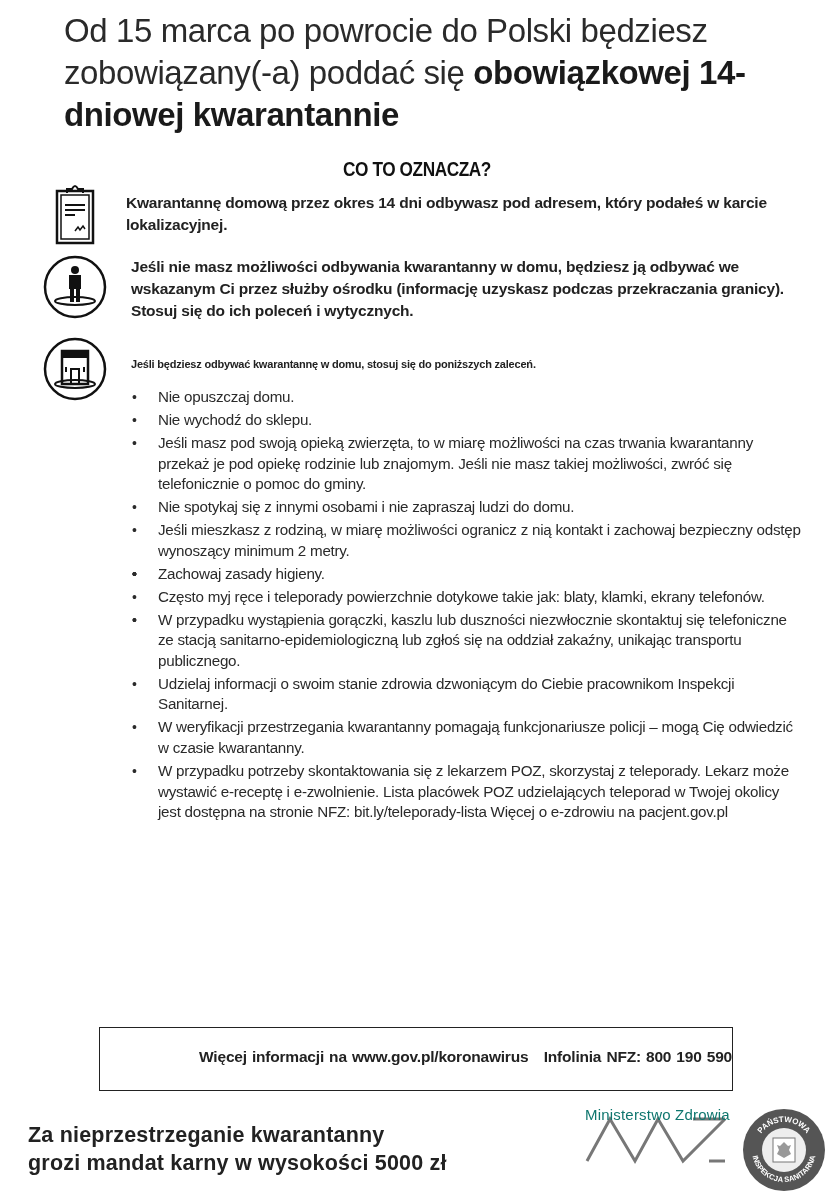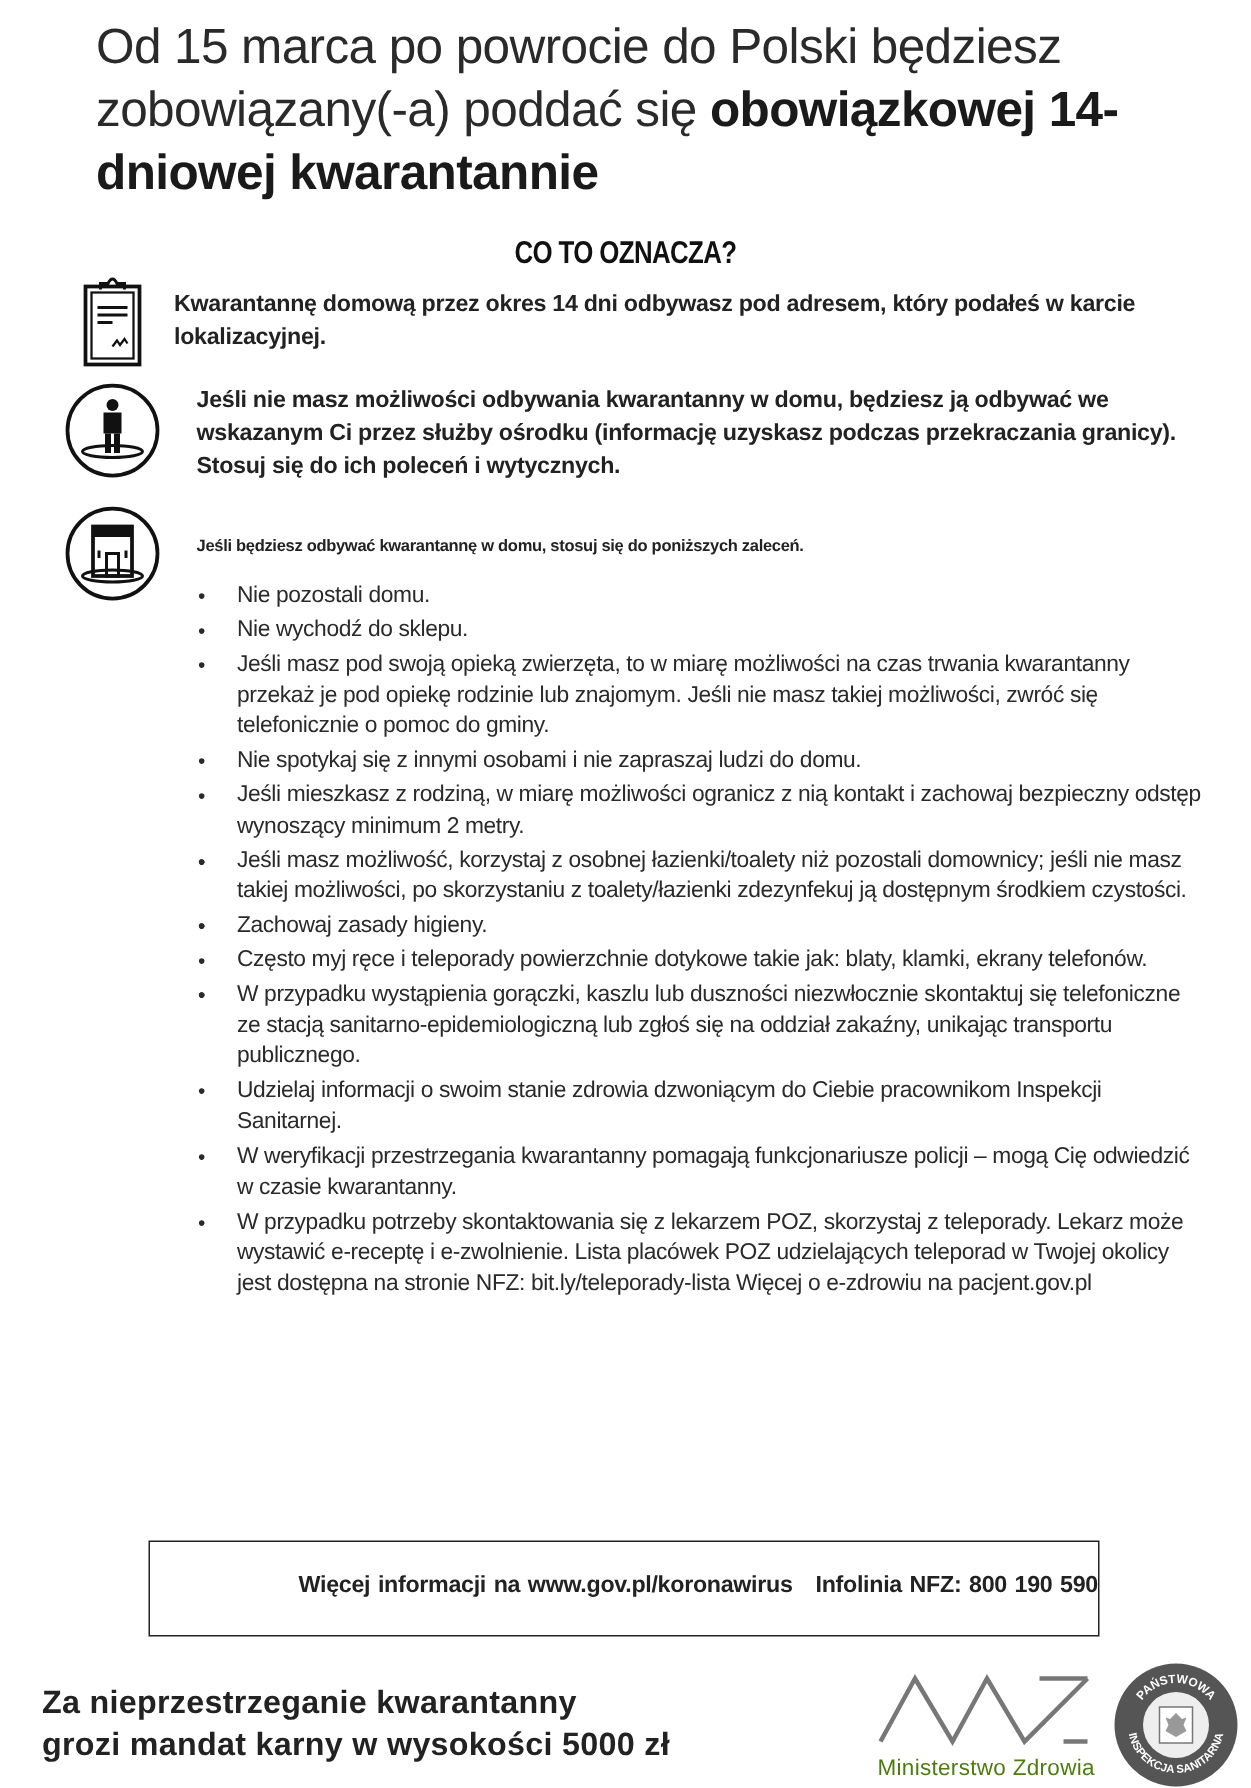--- a/index.html
+++ b/index.html
@@ -4,32 +4,32 @@
 <style>
   html, body { margin:0; padding:0; background:#ffffff; }
   body { width:834px; height:1192px; position:relative; overflow:hidden; color:#1b1b1b;
          font-family:"Liberation Sans", "DejaVu Sans", sans-serif; }
   .title { position:absolute; left:28px; top:10px; width:780px; font-size:33px; line-height:42px;
            font-weight:300; color:#2a2a2a; letter-spacing:-0.4px;margin-left:36px; }
   .title b { font-weight:700; color:#1a1a1a; }
   .subhead { position:absolute; left:0; width:834px; top:157px; text-align:center; font-size:21px;
              font-weight:700; letter-spacing:-0.5px; transform:scaleX(0.82); transform-origin:center; color:#111; }
   .icon { position:absolute; }
-  .p1 { position:absolute; left:116px; top:192px; width:670px; font-size:15.5px; line-height:22px; font-weight:700; color:#222; letter-spacing:-0.2px; }
+  .p1 { position:absolute; left:126px; top:192px; width:670px; font-size:15.5px; line-height:22px; font-weight:700; color:#222; letter-spacing:-0.2px; }
   .p2 { position:absolute; left:131px; top:256px; width:690px; font-size:15.5px; line-height:22px; font-weight:700; color:#222; letter-spacing:-0.2px; }
   .p3 { position:absolute; left:131px; top:353px; width:690px; font-size:11px; line-height:22px; font-weight:700; color:#222; letter-spacing:-0.2px; }
   ul.list { position:absolute; left:131px; top:387px; width:672px; margin:0; padding:0; list-style:none; }
   ul.list li { position:relative; padding-left:27px; font-size:15.2px; line-height:20.6px; color:#2a2a2a;
                margin-bottom:2.4px; letter-spacing:-0.25px; font-weight:400; }
   ul.list li .dot { position:absolute; left:1px; top:0; font-size:14px; }
   .infobox { position:absolute; left:99px; top:1027px; width:632px; height:62px; border:1.5px solid #222; }
   .infobox span { position:absolute; left:0; right:0; top:20px; text-align:right; font-size:15.5px; font-weight:700; color:#222; letter-spacing:-0.2px; word-spacing:1px; }
   .warn { position:absolute; left:28px; top:1121px; width:540px; font-size:21.5px; line-height:28px; font-weight:700; color:#222; letter-spacing:0.2px; }
   .mz-logo { position:absolute; left:585px; top:1113px; }
-  .mz-text { position:absolute; left:585px; top:1170px; font-size:15px; color:#4d7c0f; letter-spacing:0.2px; font-weight:300; }
+  .mz-text { position:absolute; left:585px; top:1106px; font-size:15px; color:#0f766e; letter-spacing:0.2px; font-weight:300; }
   .psi { position:absolute; left:742px; top:1108px; }
 </style>
 </head>
 <body>
 
 <div class="title">
   <span>Od 15 marca po powrocie do Polski będziesz zobowiązany(-a) poddać się </span><b>obowiązkowej 14-dniowej kwarantannie</b>
 </div>
 
 <div class="subhead">CO TO OZNACZA?</div>
@@ -61,27 +61,27 @@
   <rect x="29" y="33" width="8" height="15" fill="none" stroke="#111" stroke-width="2"></rect>
   <line x1="24" y1="31" x2="24" y2="36" stroke="#111" stroke-width="2"></line>
   <line x1="42" y1="31" x2="42" y2="36" stroke="#111" stroke-width="2"></line>
 </svg>
 
 <div class="p1">Kwarantannę domową przez okres 14 dni odbywasz pod adresem, który podałeś w karcie lokalizacyjnej.</div>
 <div class="p2">Jeśli nie masz możliwości odbywania kwarantanny w domu, będziesz ją odbywać we wskazanym Ci przez służby ośrodku (informację uzyskasz podczas przekraczania granicy). Stosuj się do ich poleceń i wytycznych.</div>
 <div class="p3">Jeśli będziesz odbywać kwarantannę w domu, stosuj się do poniższych zaleceń.</div>
 
 <ul class="list">
-  <li><span class="dot">•</span><span>Nie pozostali domu.</span></li>
+  <li><span class="dot">•</span><span>Nie opuszczaj domu.</span></li>
   <li><span class="dot">•</span><span>Nie wychodź do sklepu.</span></li>
   <li><span class="dot">•</span><span>Jeśli masz pod swoją opieką zwierzęta, to w miarę możliwości na czas trwania kwarantanny przekaż je pod opiekę rodzinie lub znajomym. Jeśli nie masz takiej możliwości, zwróć się telefonicznie o pomoc do gminy.</span></li>
   <li><span class="dot">•</span><span>Nie spotykaj się z innymi osobami i nie zapraszaj ludzi do domu.</span></li>
   <li><span class="dot">•</span><span>Jeśli mieszkasz z rodziną, w miarę możliwości ogranicz z nią kontakt i zachowaj bezpieczny odstęp wynoszący minimum 2 metry.</span></li>
   <li><span class="dot">•</span></li>
-  <li><span class="dot">•</span><span>Jeśli masz możliwość, korzystaj z osobnej łazienki/toalety niż pozostali domownicy; jeśli nie masz takiej możliwości, po skorzystaniu z toalety/łazienki zdezynfekuj ją dostępnym środkiem czystości.</span></li>
+  <li><span class="dot">•</span></li>
   <li><span class="dot">•</span></li>
   <li><span class="dot">•</span><span>Zachowaj zasady higieny.</span></li>
   <li><span class="dot">•</span><span>Często myj ręce i teleporady powierzchnie dotykowe takie jak: blaty, klamki, ekrany telefonów.</span></li>
   <li><span class="dot">•</span></li>
   <li><span class="dot">•</span><span>W przypadku wystąpienia gorączki, kaszlu lub duszności niezwłocznie skontaktuj się telefoniczne ze stacją sanitarno-epidemiologiczną lub zgłoś się na oddział zakaźny, unikając transportu publicznego.</span></li>
   <li><span class="dot">•</span><span>Udzielaj informacji o swoim stanie zdrowia dzwoniącym do Ciebie pracownikom Inspekcji Sanitarnej.</span></li>
   <li><span class="dot">•</span><span>W weryfikacji przestrzegania kwarantanny pomagają funkcjonariusze policji – mogą Cię odwiedzić w czasie kwarantanny.</span></li>
   <li><span class="dot">•</span><span>W przypadku potrzeby skontaktowania się z lekarzem POZ, skorzystaj z teleporady. Lekarz może wystawić e-receptę i e-zwolnienie. Lista placówek POZ udzielających teleporad w Twojej okolicy jest dostępna na stronie NFZ: bit.ly/teleporady-lista Więcej o e-zdrowiu na pacjent.gov.pl</span></li>
 </ul>
 

